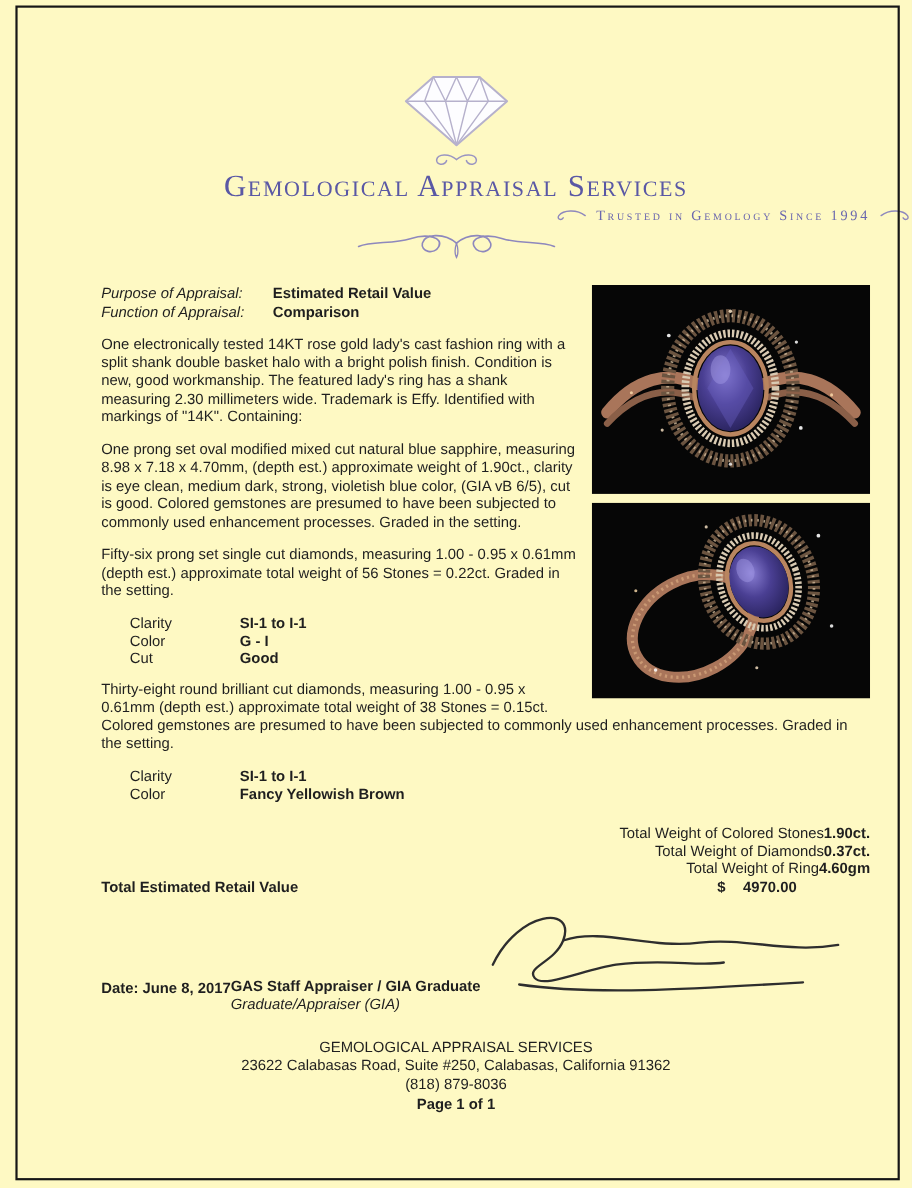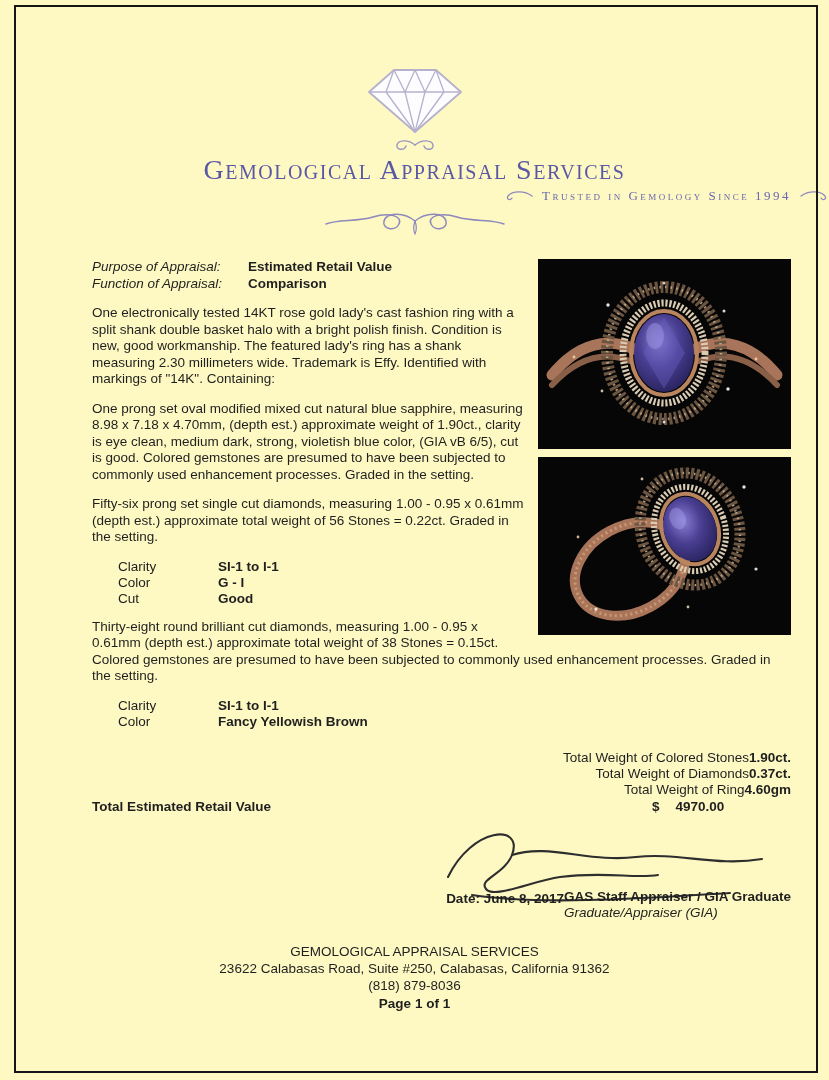--- a/index.html
+++ b/index.html
@@ -63,21 +63,21 @@
   .totals { margin-top: 20px; line-height: 16px; text-align: right; }
   .total-label { display: inline-block; width: 398px; }
 
   .retail-row { margin-top: 0; line-height: 17px; }
   .retail-label { display: inline-block; width: 560px; }
   .retail-amount { margin-left: 16px; }
 
   
   .signoff { clear: none; margin-top: 6px; }
   .signature-svg { display: block; margin: 0 -4px -16px auto; }
-  .signoff-row { display: flex; justify-content: flex-end; align-items: flex-start; }
+  .signoff-row { display: flex; justify-content: flex-start; align-items: flex-start; }
   .signoff-date { padding-top: 2px; }
   .appraiser { line-height: 16px; }
 
   
   .footer { margin-top: 22px; text-align: center; line-height: 17px; }
   .footer-page { margin-top: 1px; }
 </style>
 </head>
 <body>
 

